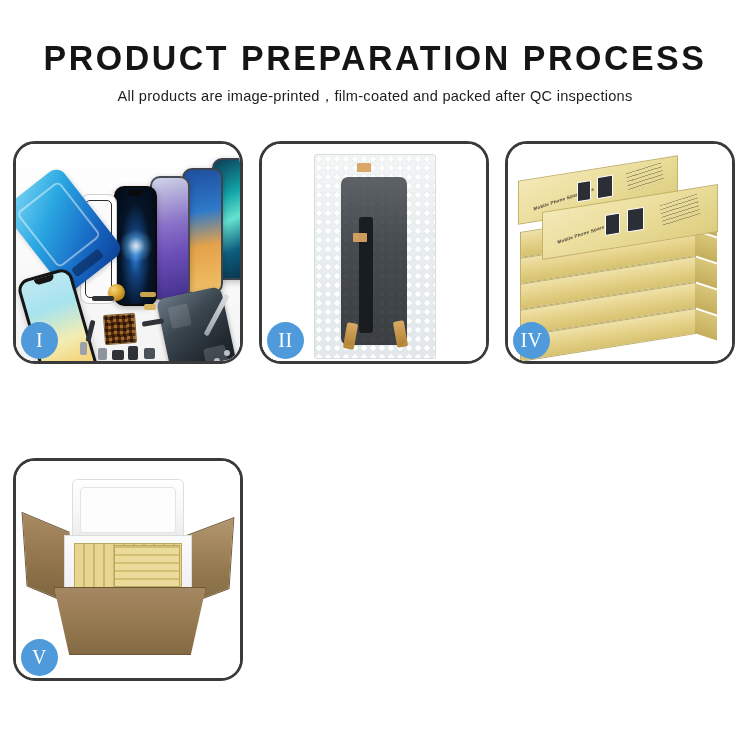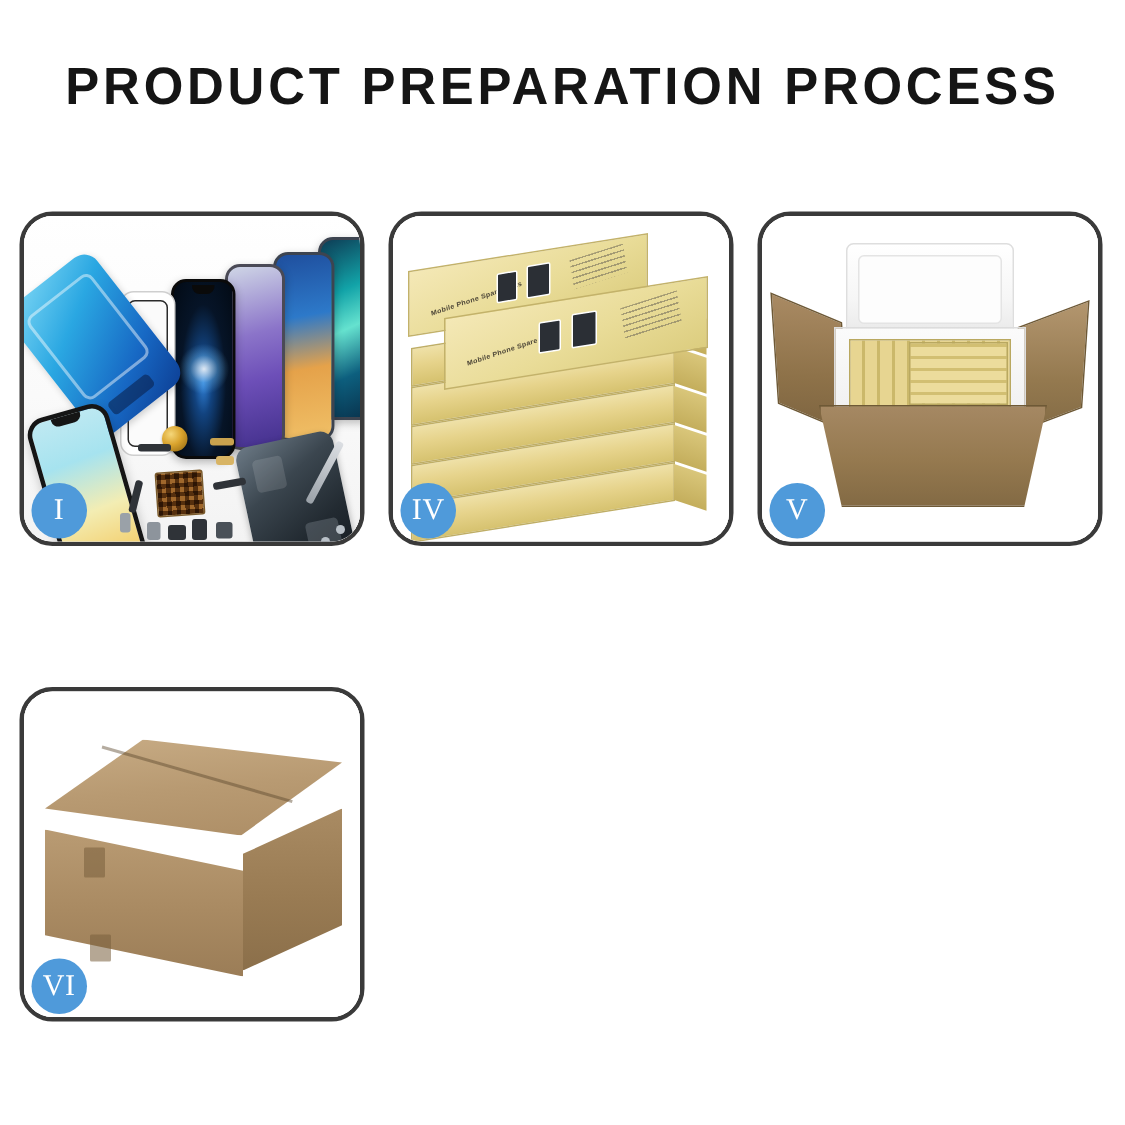--- a/index.html
+++ b/index.html
@@ -416,20 +416,21 @@
     position:absolute; background: rgba(120,94,60,.55); border-radius:1px;
   }
 </style>
 </head>
 <body>
 
 <div class="page">
 
   <div class="header">
     <div class="title">PRODUCT PREPARATION PROCESS</div>
+    <div class="subtitle">All products are image-printed，film-coated and packed after QC inspections</div>
   </div>
 
   <div class="grid">
 
     <div class="panel">
       <div class="panel-inner">
         <div class="sc1">
           <div class="ph-stack ph-green"></div>
           <div class="ph-stack ph-blue"></div>
           <div class="ph-stack ph-purple"></div>
@@ -451,20 +452,35 @@
           <div class="part" style="left:112px;top:202px;width:10px;height:14px;"></div>
           <div class="part" style="left:128px;top:204px;width:11px;height:11px;background:#4a5158;"></div>
           <div class="part" style="left:64px;top:198px;width:7px;height:13px;background:#9aa1a8;"></div>
           <div class="part" style="left:208px;top:206px;width:6px;height:6px;border-radius:50%;background:#b9c0c7;"></div>
           <div class="part" style="left:198px;top:214px;width:6px;height:6px;border-radius:50%;background:#b9c0c7;"></div>
         </div>
       </div>
       <div class="badge">I</div>
     </div>
 
+    <div class="panel">
+      <div class="panel-inner">
+        <div class="sc2">
+          <div class="bw-bag">
+            <div class="bw-screen"></div>
+            <div class="bw-flex"></div>
+            <div class="bw-tape" style="left:42px;top:8px;"></div>
+            <div class="bw-tape" style="left:38px;top:78px;"></div>
+            <div class="bw-gold" style="left:30px;top:168px;transform:rotate(10deg);"></div>
+            <div class="bw-gold" style="left:80px;top:166px;transform:rotate(-10deg);"></div>
+          </div>
+        </div>
+      </div>
+      <div class="badge">II</div>
+    </div>
 
 
     <div class="panel">
       <div class="panel-inner">
         <div class="sc4">
           <div class="stack">
             <div class="bx" style="left:4px;top:160px;">
                 <span class="side"></span>
               </div>
             <div class="bx" style="left:4px;top:134px;">
@@ -507,28 +523,15 @@
           <div class="c5-foamlid"></div>
           <div class="c5-foambox"></div>
           <div class="c5-inner"></div>
           <div class="c5-inner2"></div>
           <div class="c5-body"></div>
         </div>
       </div>
       <div class="badge">V</div>
     </div>
 
-    <div class="panel">
-      <div class="panel-inner">
-        <div class="sc6">
-          <div class="c6-top"></div>
-          <div class="c6-seam"></div>
-          <div class="c6-left"></div>
-          <div class="c6-right"></div>
-          <div class="c6-tape" style="left:40px;top:104px;width:14px;height:20px;"></div>
-          <div class="c6-tape" style="left:44px;top:162px;width:14px;height:18px;"></div>
-        </div>
-      </div>
-      <div class="badge">VI</div>
-    </div>
 
   </div>
 </div>
 
 </body></html>

